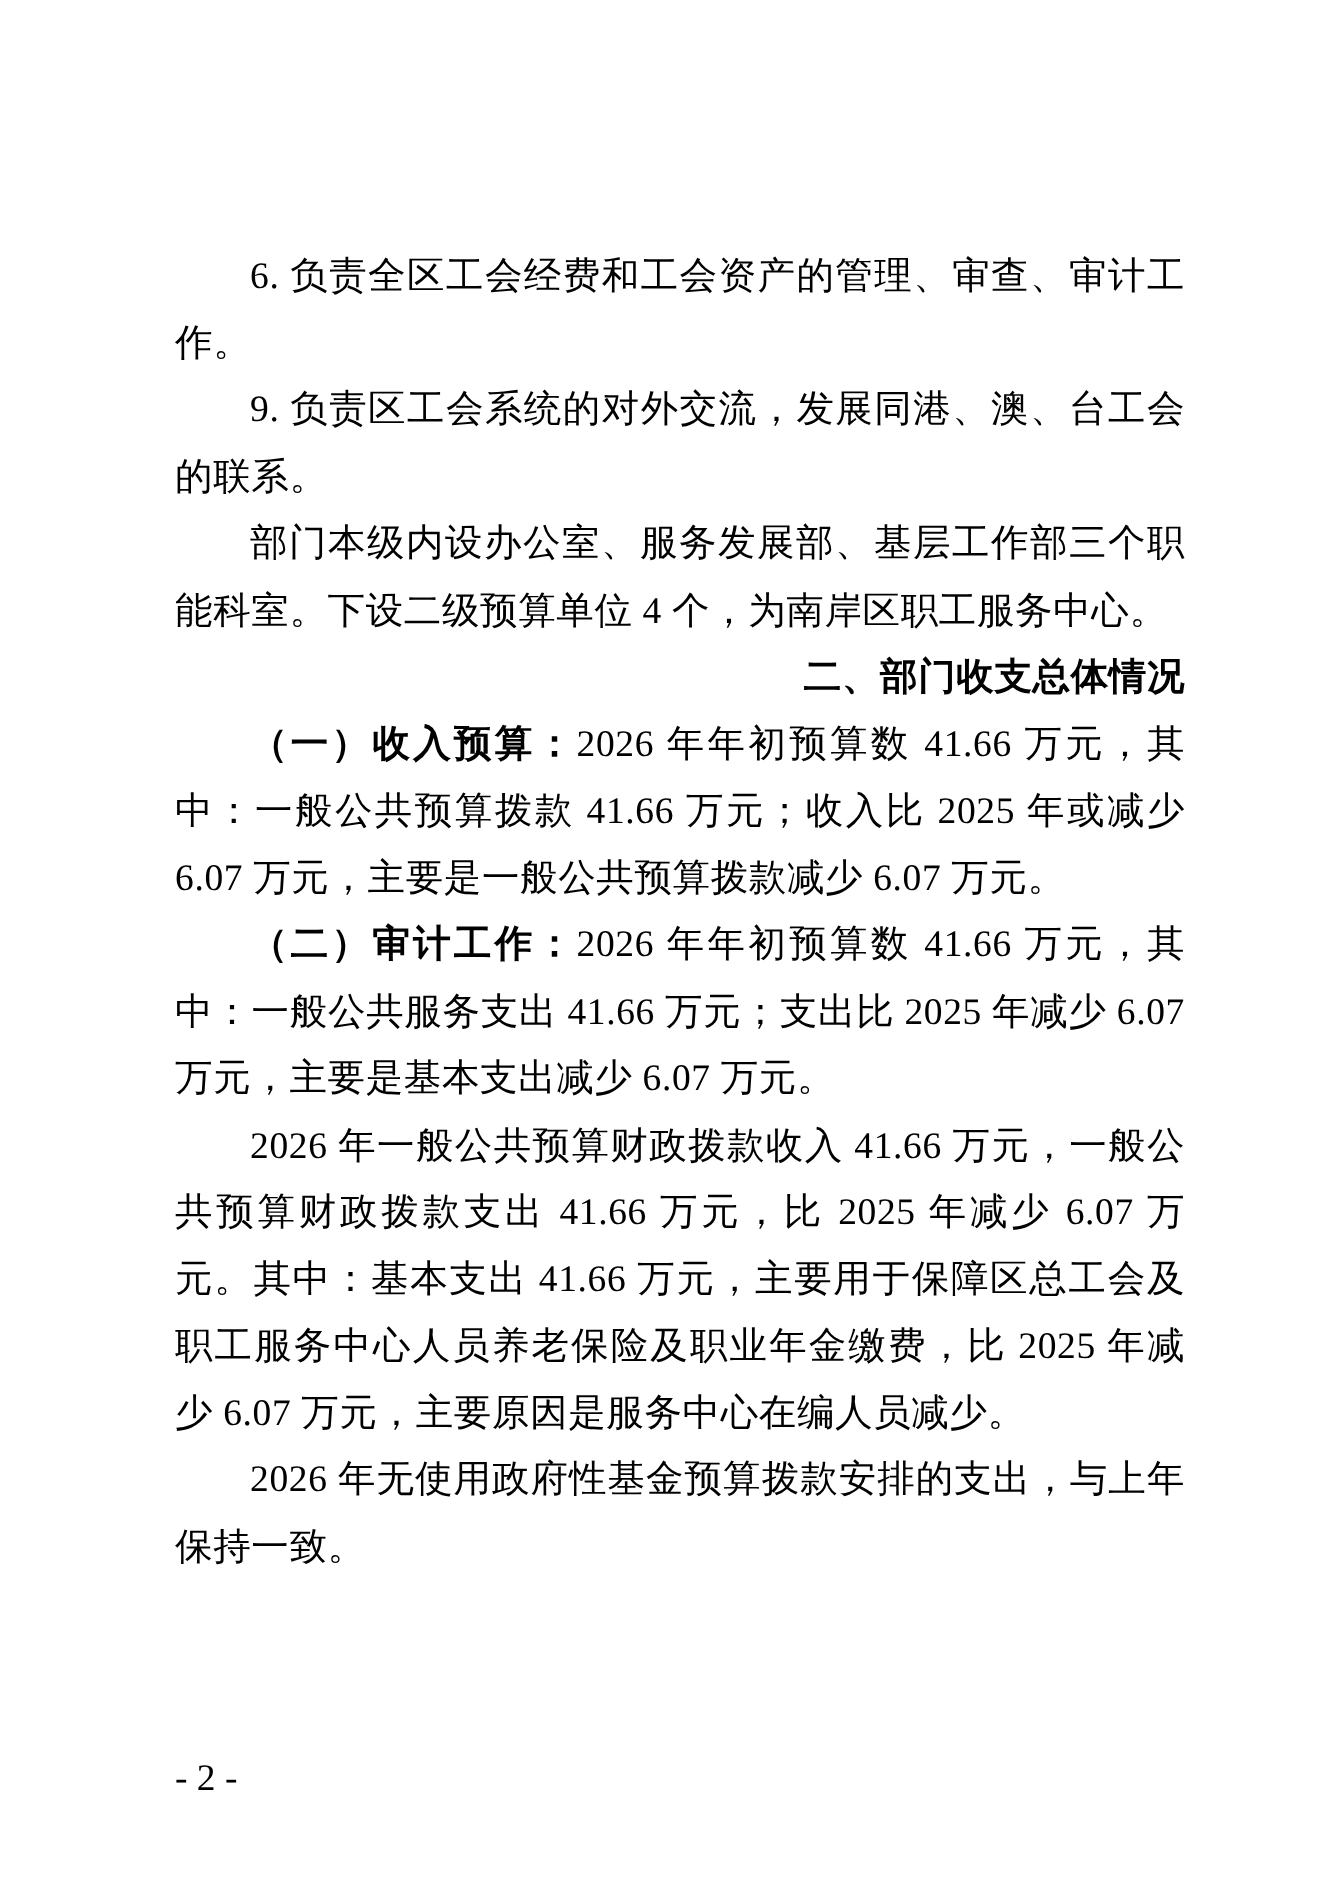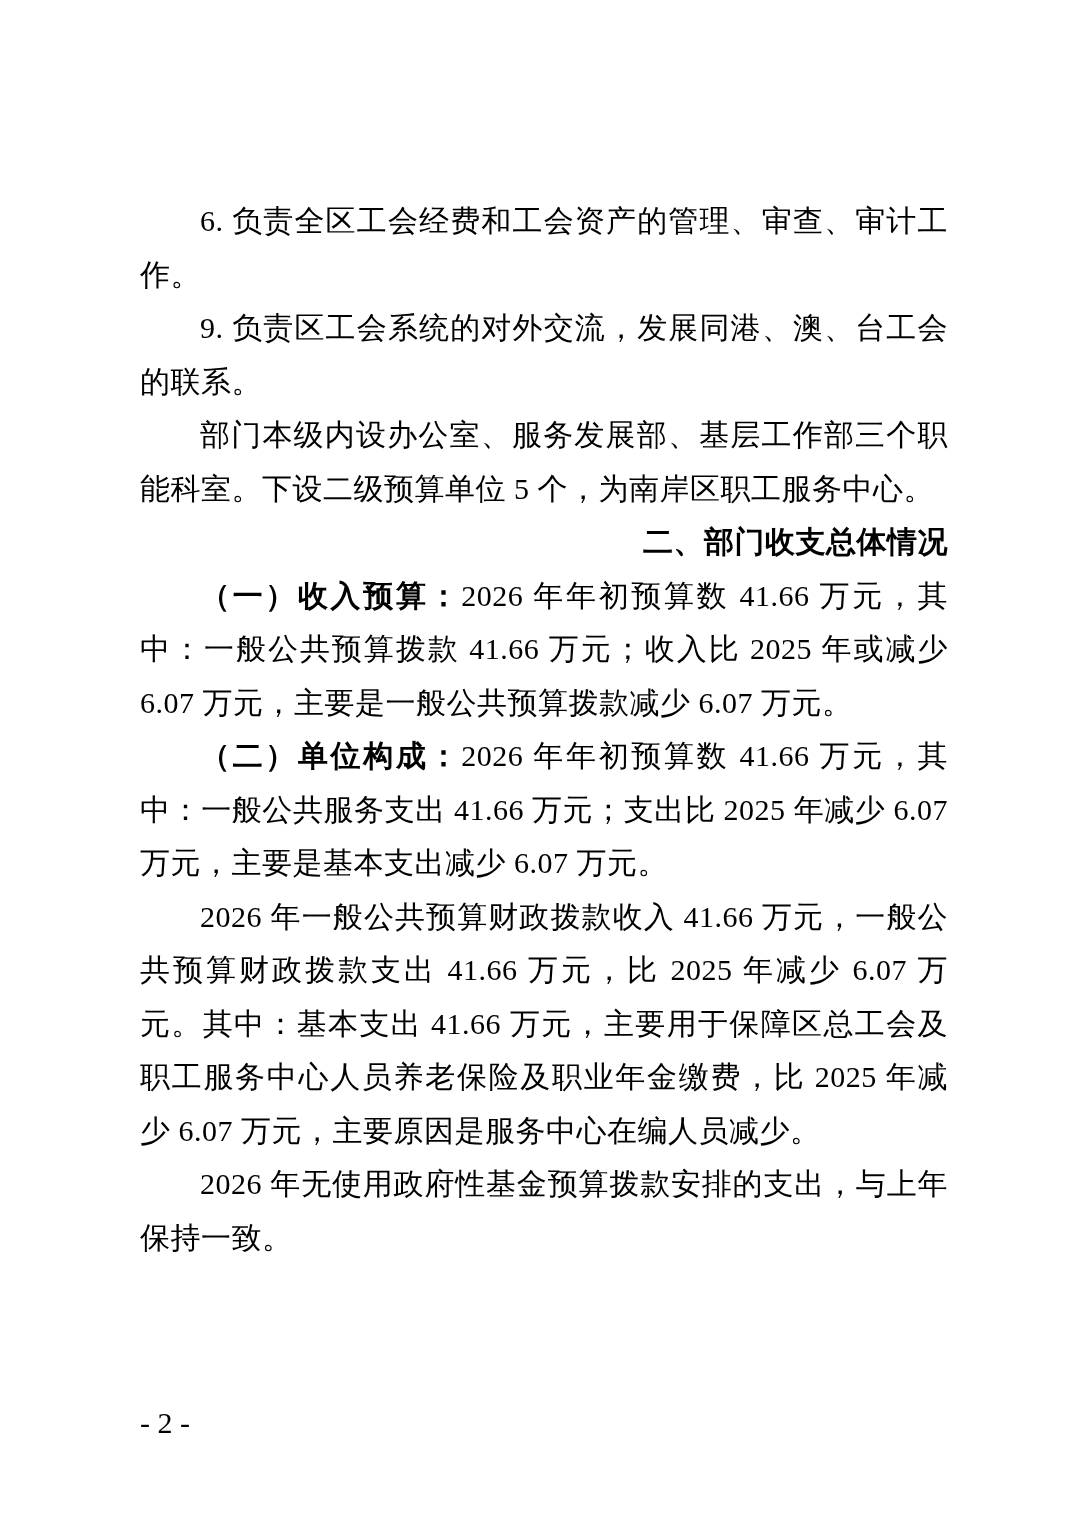--- a/index.html
+++ b/index.html
@@ -60,27 +60,27 @@
 
 <div class="page">
   <div class="content">
 
     <p class="para-body">6. 负责全区工会经费和工会资产的管理、审查、审计工作。</p>
 
     <p class="para-body">9. 负责区工会系统的对外交流，发展同港、澳、台工会的联系。</p>
 
 
 
-    <p class="para-body">部门本级内设办公室、服务发展部、基层工作部三个职能科室。下设二级预算单位 5 个，为南岸区职工服务中心。</p>
+    <p class="para-body">部门本级内设办公室、服务发展部、基层工作部三个职能科室。下设二级预算单位 4 个，为南岸区职工服务中心。</p>
 
     <p class="para-heading">二、部门收支总体情况</p>
 
     <p class="para-body"><span class="bold-prefix">（一）收入预算：</span><span>2026 年年初预算数 41.66 万元，其中：一般公共预算拨款 41.66 万元；收入比 2025 年或减少 6.07 万元，主要是一般公共预算拨款减少 6.07 万元。</span></p>
 
-    <p class="para-body"><span class="bold-prefix">（二）单位构成：</span><span>2026 年年初预算数 41.66 万元，其中：一般公共服务支出 41.66 万元；支出比 2025 年减少 6.07 万元，主要是基本支出减少 6.07 万元。</span></p>
+    <p class="para-body"><span class="bold-prefix">（二）审计工作：</span><span>2026 年年初预算数 41.66 万元，其中：一般公共服务支出 41.66 万元；支出比 2025 年减少 6.07 万元，主要是基本支出减少 6.07 万元。</span></p>
 
 
     <p class="para-body">2026 年一般公共预算财政拨款收入 41.66 万元，一般公共预算财政拨款支出 41.66 万元，比 2025 年减少 6.07 万元。其中：基本支出 41.66 万元，主要用于保障区总工会及职工服务中心人员养老保险及职业年金缴费，比 2025 年减少 6.07 万元，主要原因是服务中心在编人员减少。</p>
 
     <p class="para-body">2026 年无使用政府性基金预算拨款安排的支出，与上年保持一致。</p>
 
   </div>
 
   <div class="page-number">- 2 -</div>
 </div>

